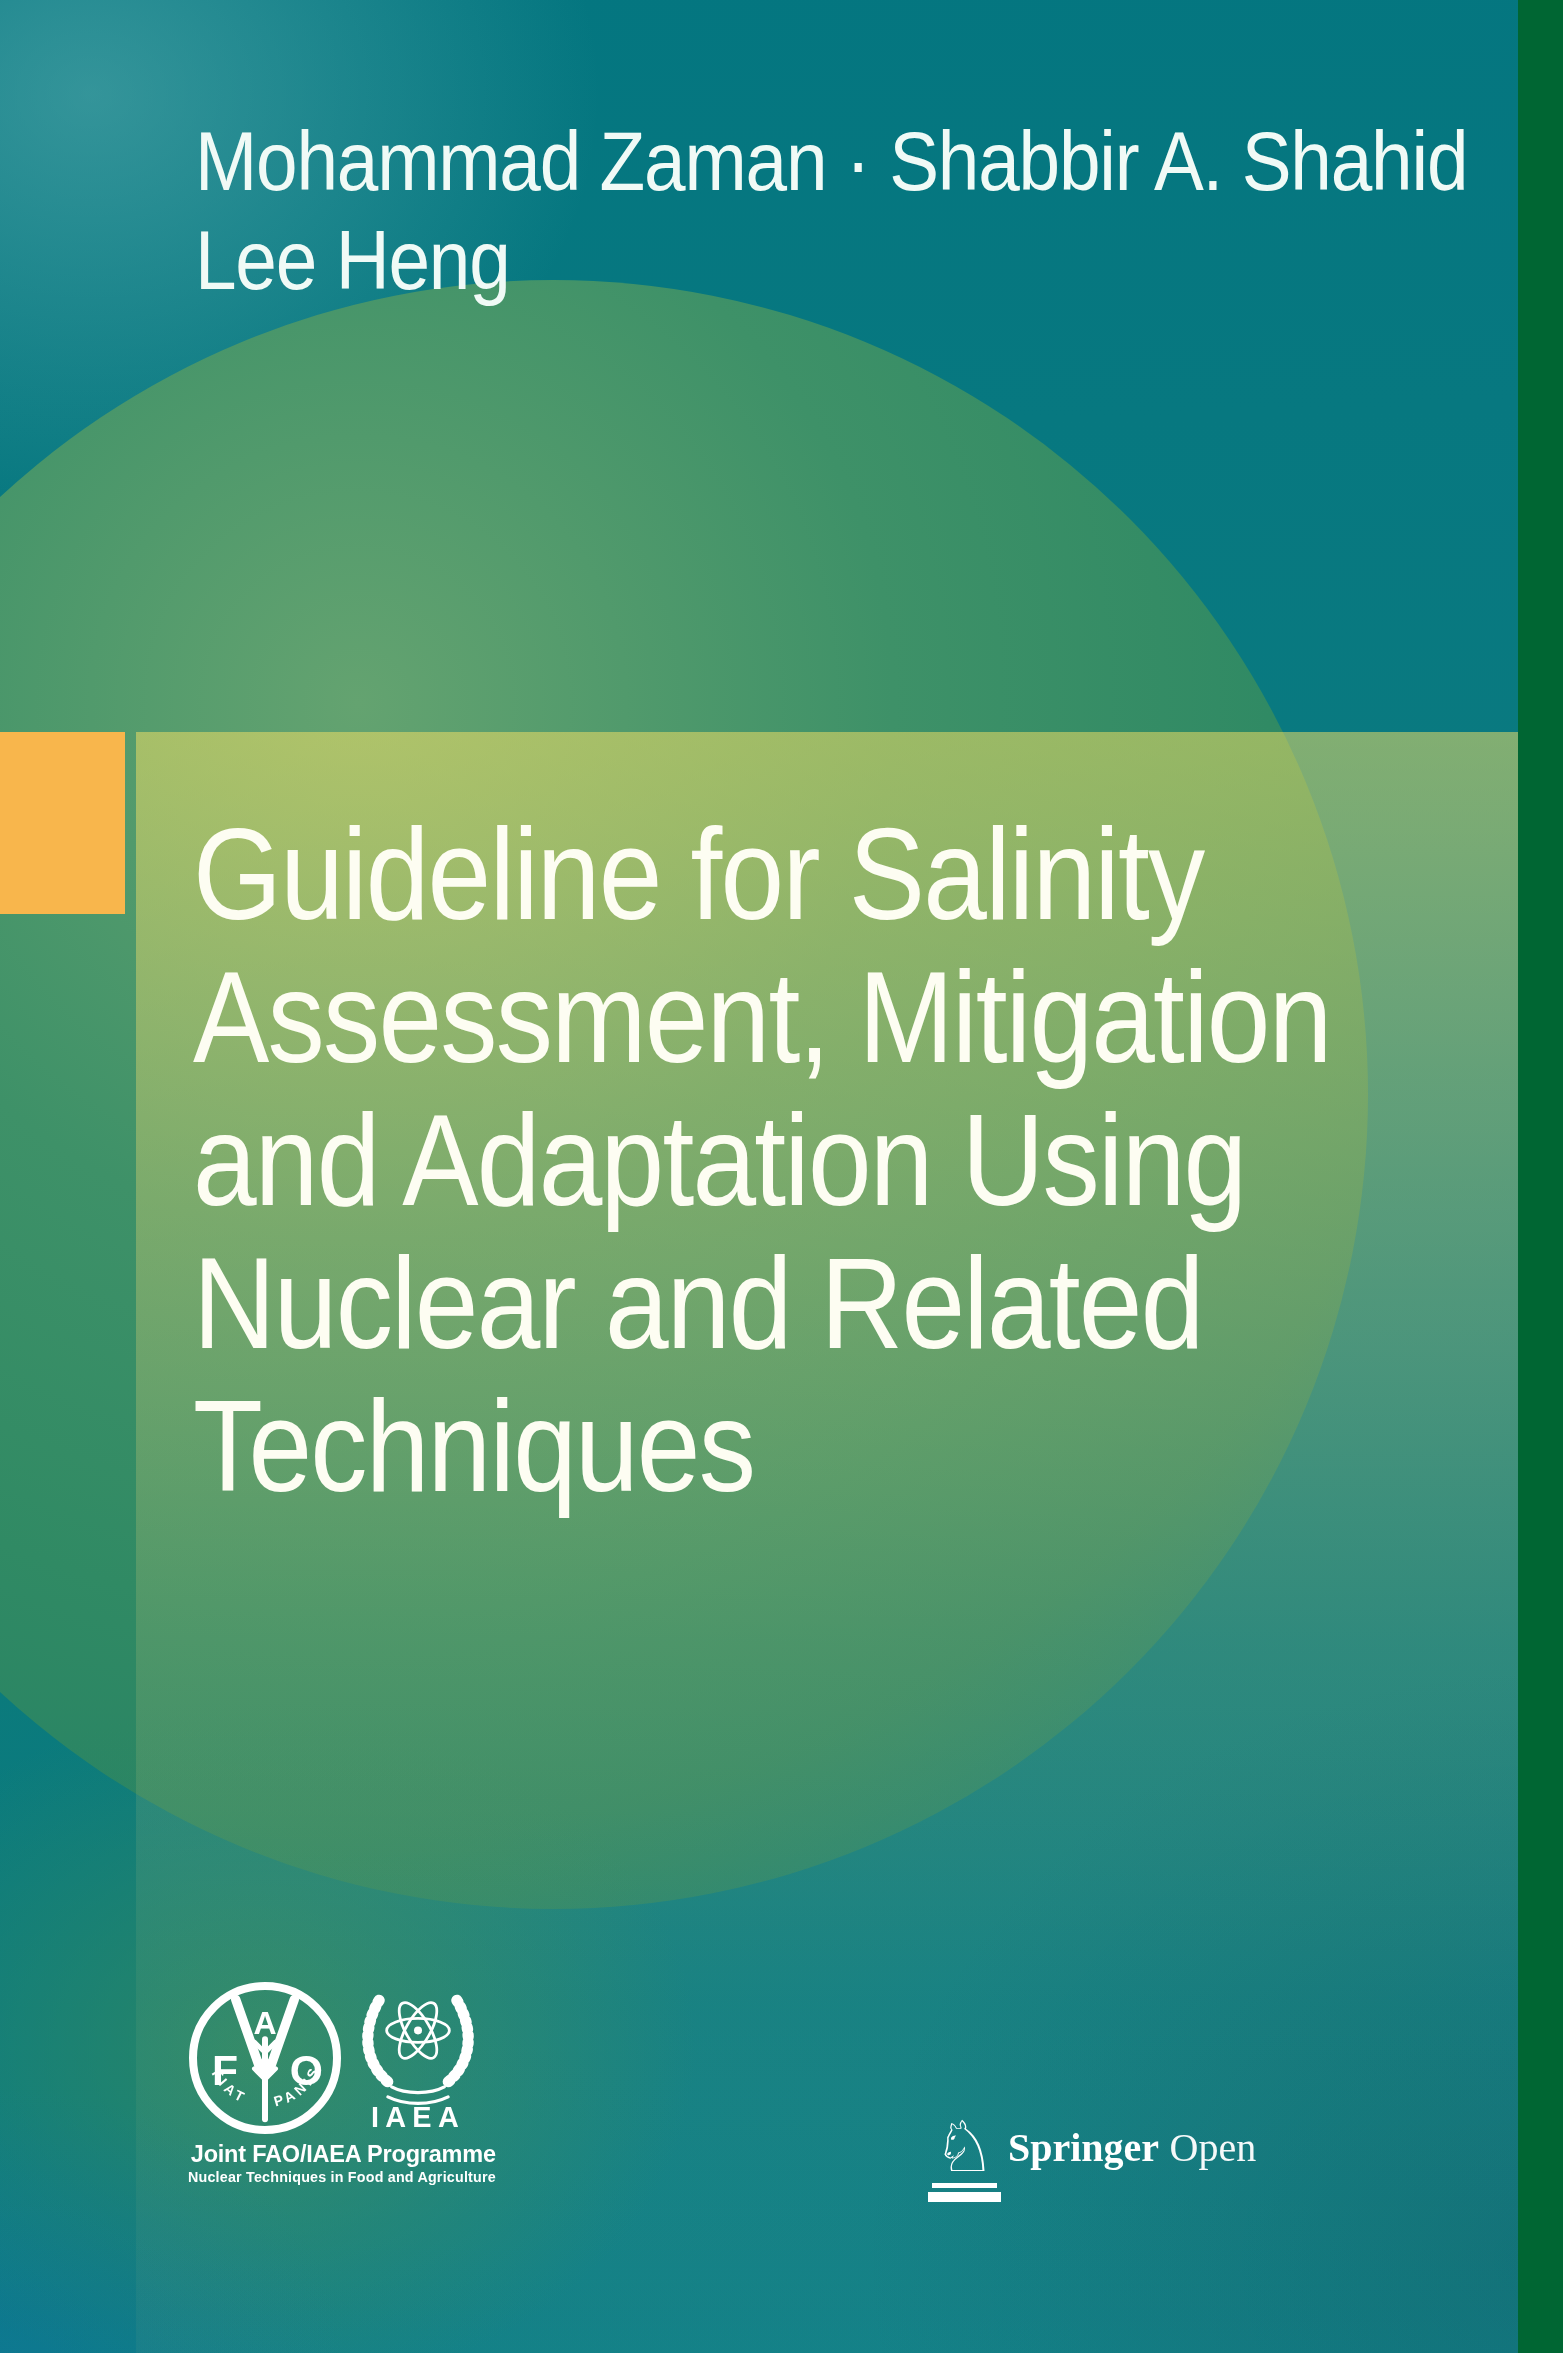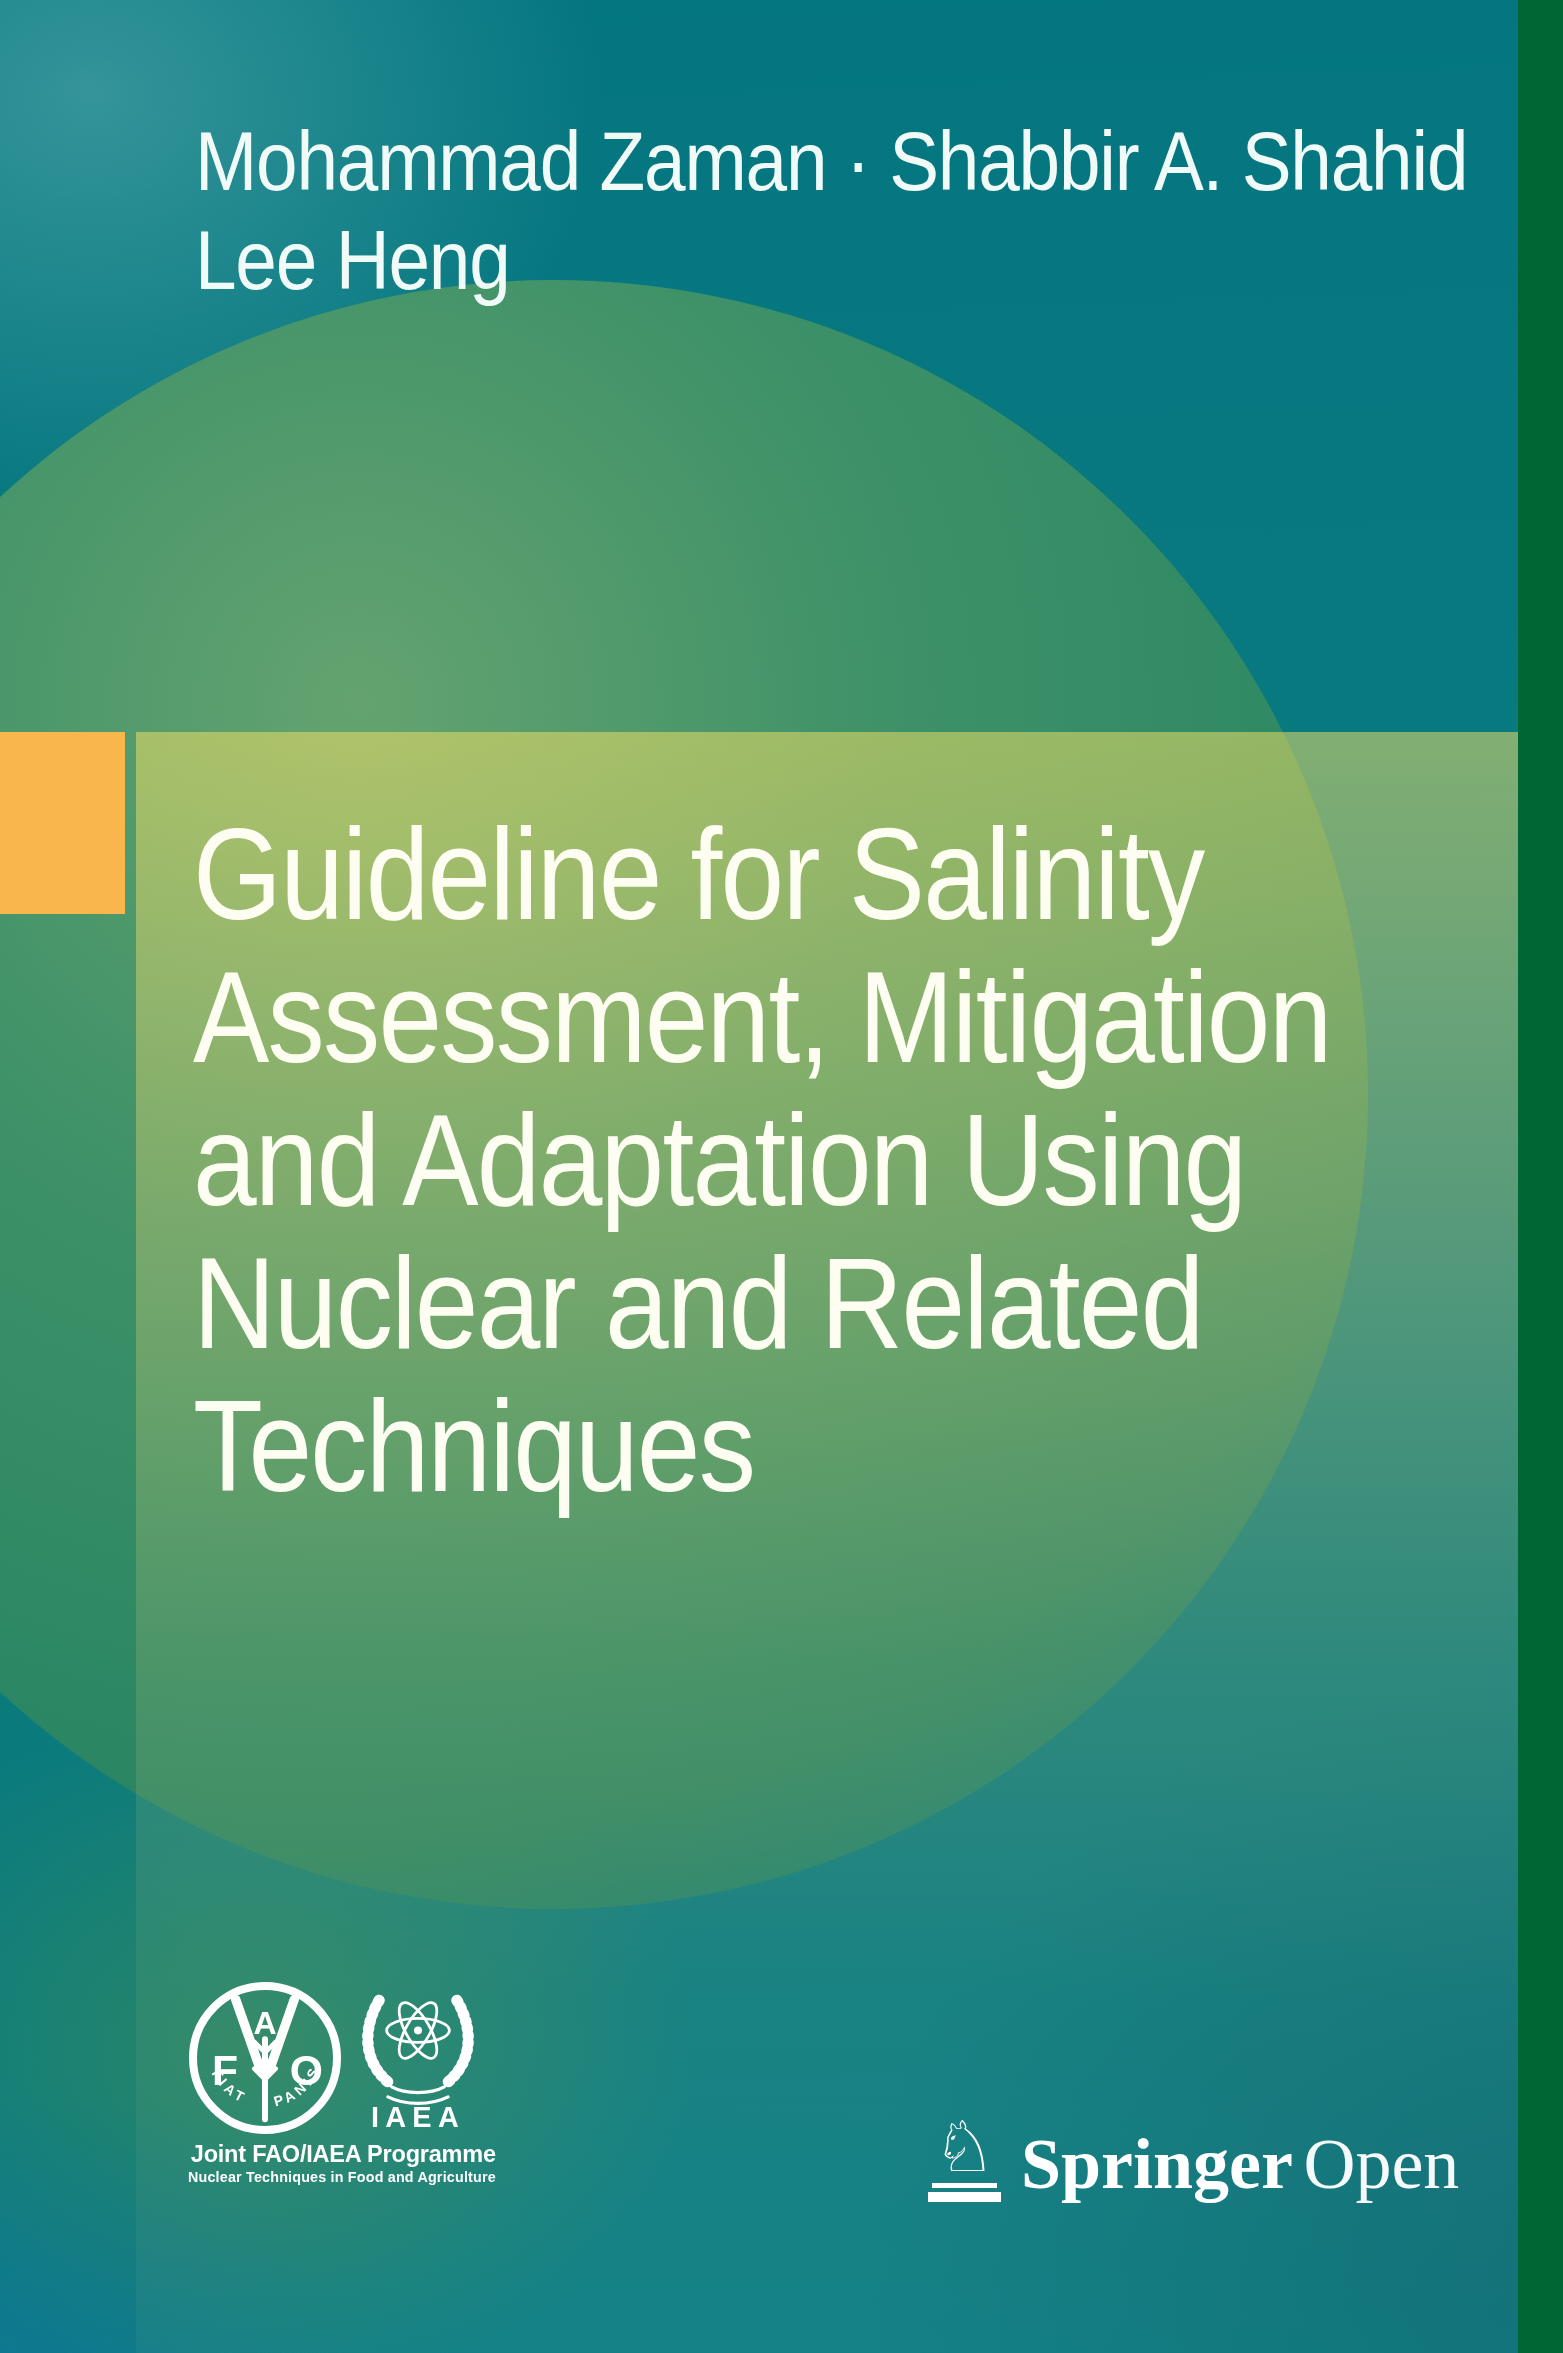--- a/index.html
+++ b/index.html
@@ -84,23 +84,23 @@
     display:flex; align-items:flex-start; color:#FFFFFF;
   }
   .knight { width:73px; text-align:center; }
   .knight-glyph {
     font-family:"DejaVu Sans", sans-serif;
     font-size:70px; line-height:65px; display:block;
   }
   .knight-bar1 { height:4.6px;  background:#FFFFFF; margin:3.3px 3.9px 0 3.9px; }
   .knight-bar2 { height:9.8px; background:#FFFFFF; margin:4.6px 0 0 0; }
   .wordmark {
-    margin-left:20px; margin-top:13px;
+    margin-left:7px; margin-top:13px;
     font-family:"Liberation Serif", serif;
-    font-size:72px; line-height:1; white-space:nowrap;
+    font-size:40px; line-height:1; white-space:nowrap;
   }
   .word-springer { font-weight:bold; }
   .word-open { font-weight:normal; margin-left:10.4px; opacity:0.96; }
 
   svg text { fill:#FFFFFF; font-family:"Liberation Sans", sans-serif; }
   svg .stroke { stroke:#FFFFFF; fill:none; }
 </style>
 </head>
 <body>
 

